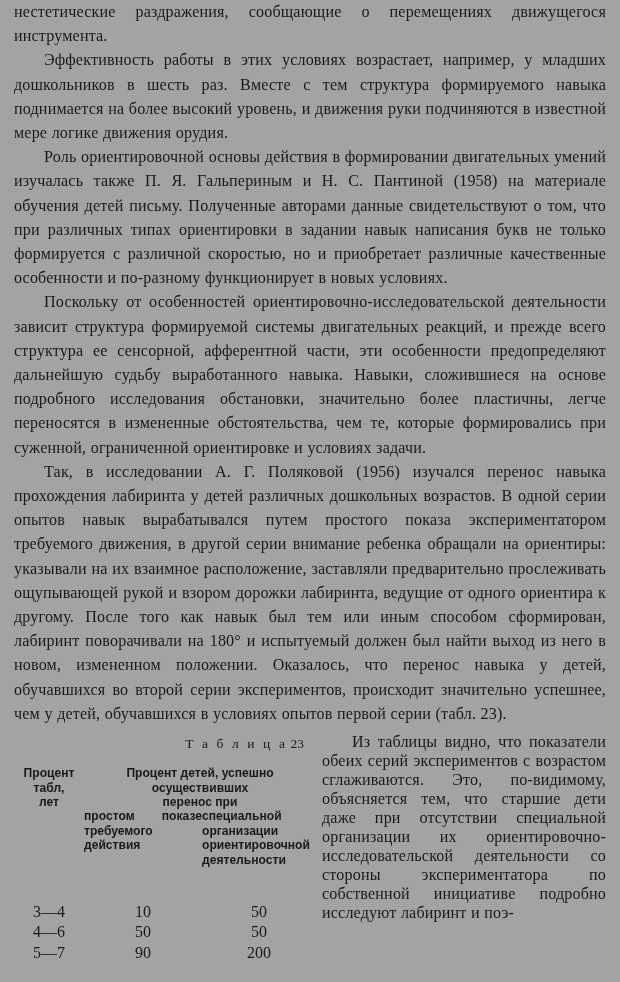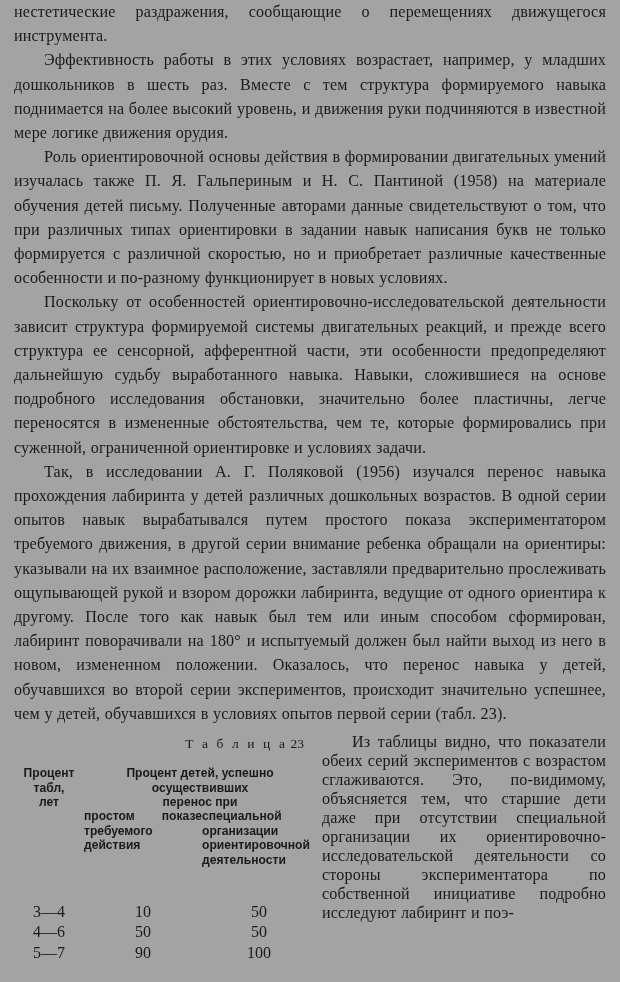--- a/index.html
+++ b/index.html
@@ -206,21 +206,21 @@
             <td class="v-num">50</td>
           </tr>
           <tr>
             <td class="v-age">4—6</td>
             <td class="v-num">50</td>
             <td class="v-num">50</td>
           </tr>
           <tr class="rule-bot last-data">
             <td class="v-age">5—7</td>
             <td class="v-num">90</td>
-            <td class="v-num">100</td>
+            <td class="v-num">200</td>
           </tr>
         </tbody>
       </table>
     </div>
 
     <div class="col-right">
       <p class="para lead">Из таблицы видно, что показатели обеих серий экспериментов с возрастом сглаживаются. Это, по-видимому, объясняется тем, что старшие дети даже при отсутствии специальной организации их ориентировочно-исследовательской деятельности со стороны экспериментатора по собственной инициативе подробно исследуют лабиринт и поэ-</p>
     </div>
 
   </div>

